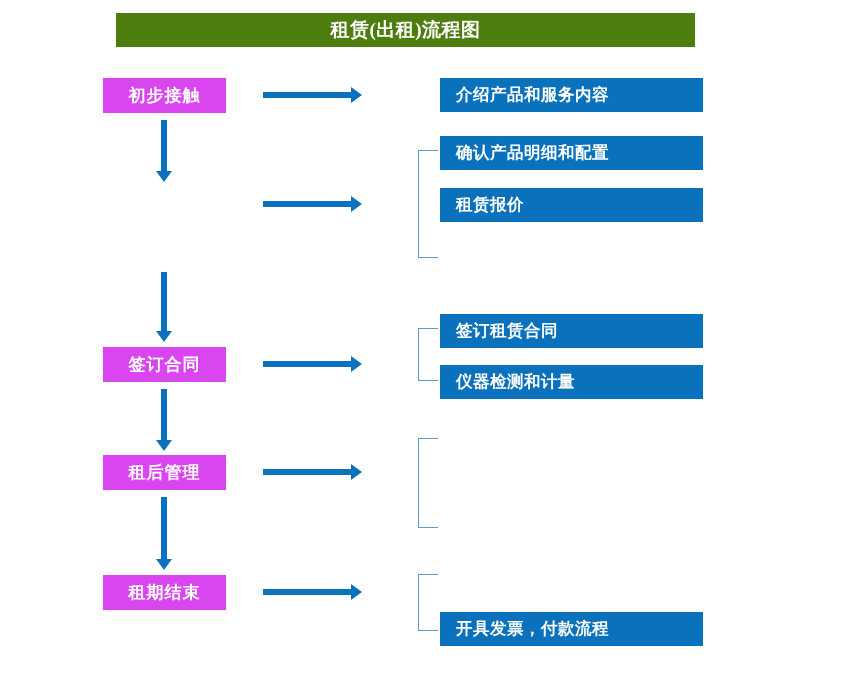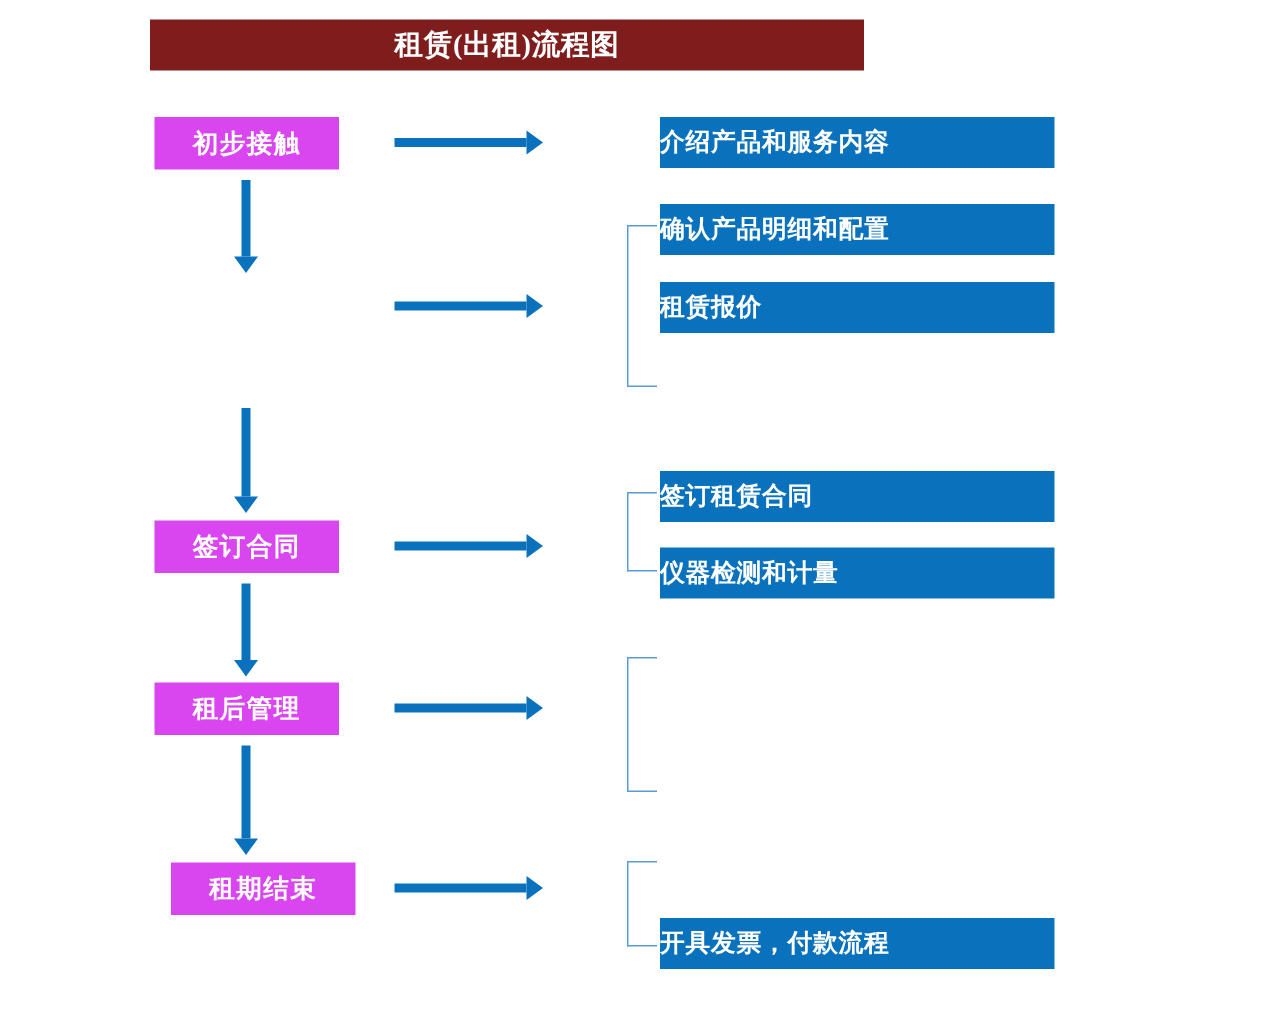--- a/index.html
+++ b/index.html
@@ -17,25 +17,25 @@
 
   #canvas {
     position: absolute;
     left: 0; top: 0;
     width: 844px;
     height: 688px;
   }
 
   .title-bar {
     position: absolute;
-    left: 100px;
+    left: 116px;
     top: 13px;
-    width: 476px;
+    width: 579px;
     height: 34px;
-    background: #7f1d1d;
+    background: #4d7c0f;
     color: #ffffff;
     font-size: 19px;
     font-weight: bold;
     display: flex;
     align-items: center;
     justify-content: center;
     letter-spacing: 0.5px;
   }
 
   .stage-box {
@@ -54,20 +54,21 @@
     position: absolute;
     left: 440px;
     width: 263px;
     height: 34px;
     background: #0a72bd;
     color: #ffffff;
     font-size: 16.5px;
     font-weight: bold;
     display: flex;
     align-items: center;
+    padding-left: 16px;
     box-sizing: border-box;
     letter-spacing: 0.5px;
     white-space: nowrap;
   }
 
   
   .h-arrow {
     position: absolute;
     height: 18px;
   }
@@ -128,21 +129,21 @@
 
   <div class="title-bar">租赁(出租)流程图</div>
 
   <div class="stage-box" style="left:103px; top:78px; width:123px; height:35px;">初步接触</div>
 
 
   <div class="stage-box" style="left:103px; top:347px; width:123px; height:35px;">签订合同</div>
 
   <div class="stage-box" style="left:103px; top:455px; width:123px; height:35px;">租后管理</div>
 
-  <div class="stage-box" style="left:103px; top:575px; width:123px; height:35px;margin-left:11px;">租期结束</div>
+  <div class="stage-box" style="left:103px; top:575px; width:123px; height:35px;">租期结束</div>
 
   <div class="v-arrow" style="left:155px; top:120px; height:62px;">
     <div class="shaft" style="height:51px;"></div>
     <div class="head" style="top:51px;"></div>
   </div>
 
   <div class="v-arrow" style="left:155px; top:272px; height:70px;">
     <div class="shaft" style="height:59px;"></div>
     <div class="head" style="top:59px;"></div>
   </div>

